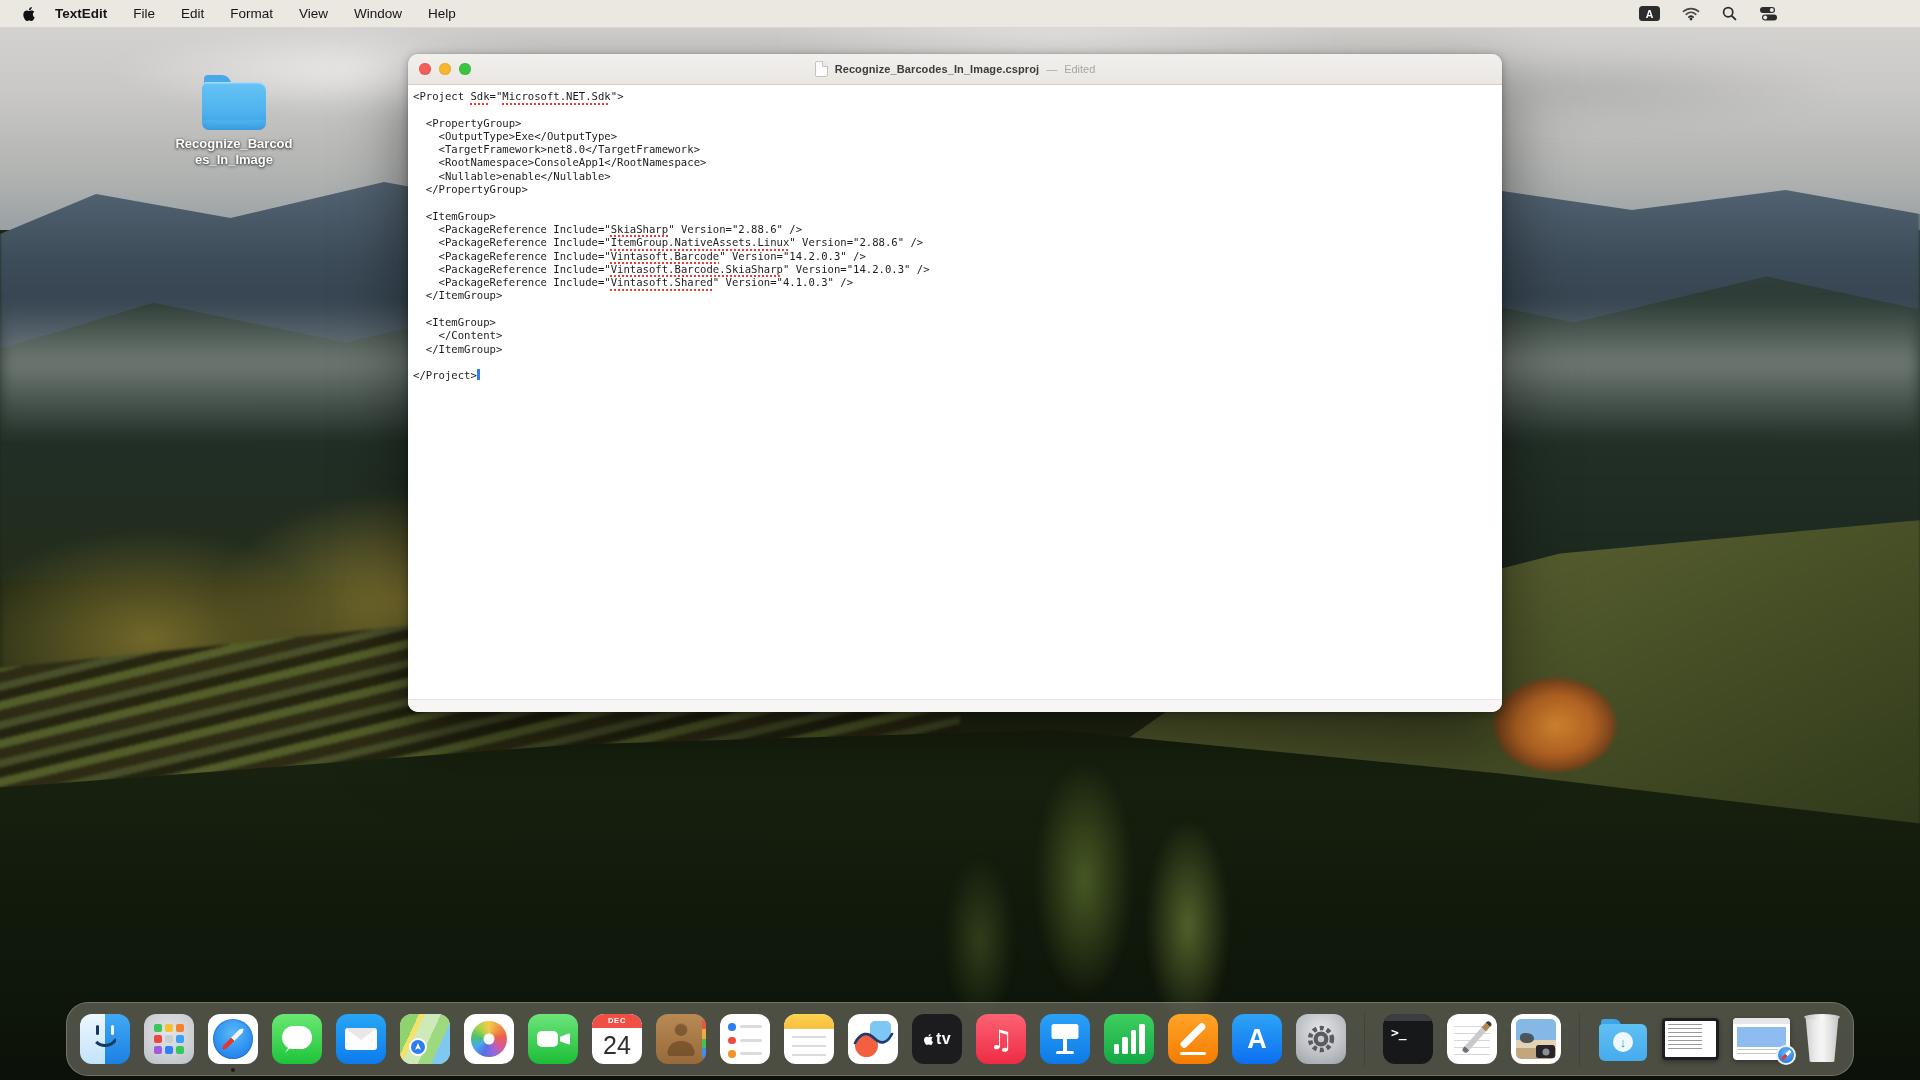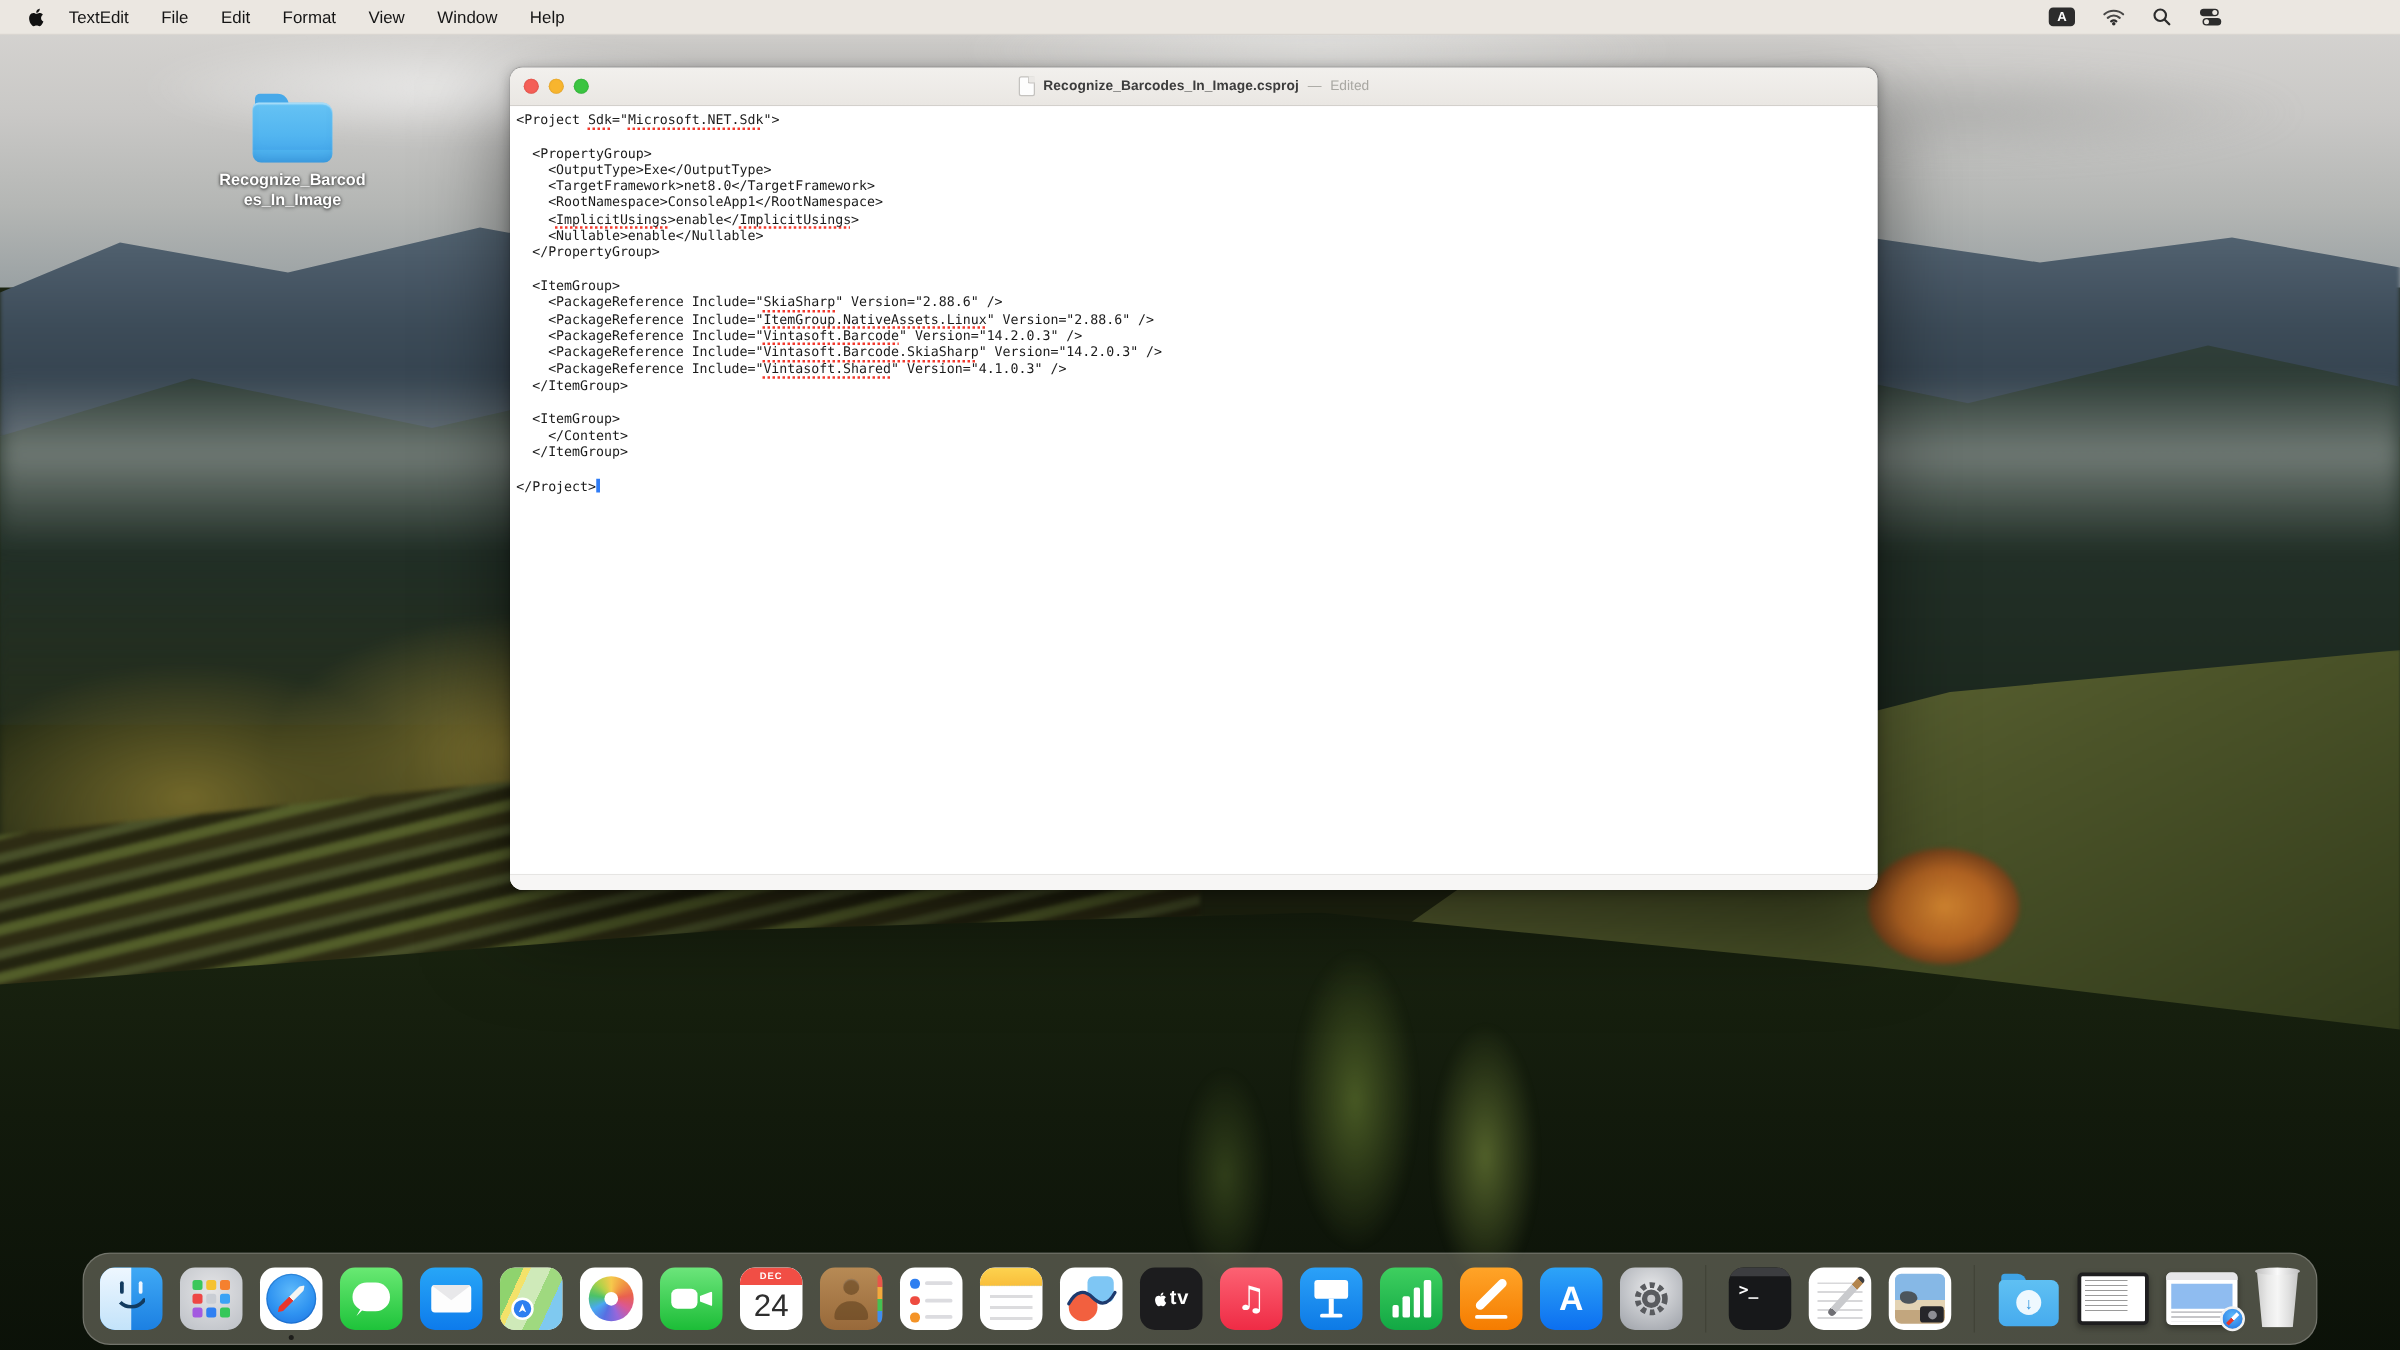--- a/index.html
+++ b/index.html
@@ -48,21 +48,21 @@
       radial-gradient(70px 170px at 45% 40%, rgba(90,110,44,.75), transparent 70%),
       radial-gradient(60px 150px at 65% 55%, rgba(110,128,56,.7), transparent 70%),
       radial-gradient(50px 120px at 25% 60%, rgba(70,88,36,.6), transparent 70%); }
 
   
   .menubar { position:absolute; left:0; top:0; width:100%; height:28px; z-index:50;
     background:rgba(235,231,225,.97); border-bottom:1px solid rgba(0,0,0,.07);
     display:flex; align-items:center; font-size:13.5px; color:#151515; }
   .mb-apple { margin-left:22px; display:flex; align-items:center; }
   .mb-apple svg { width:14px; height:16px; fill:#111; }
-  .mb-app { font-weight:400; margin-left:19px; }
+  .mb-app { font-weight:700; margin-left:19px; }
   .mb-item { margin-left:26px; }
   .mb-right { margin-left:auto; margin-right:142px; display:flex; align-items:center; gap:22px; }
   .mb-inputsrc { width:21px; height:15px; background:#2c2c2c; border-radius:3.5px; color:#fff;
     font-size:10.5px; font-weight:700; display:flex; align-items:center; justify-content:center; }
   .mb-ic svg { display:block; }
 
   
   .desktop-icon { position:absolute; left:148px; top:72px; width:172px; z-index:10;
     display:flex; flex-direction:column; align-items:center; }
   .folder { position:relative; width:64px; height:48px; margin-top:10px; }
@@ -351,21 +351,20 @@
         <span class="w-edited">Edited</span>
       </div>
     </div>
     <div class="content">
         <div class="code-line"><span>&lt;Project </span><span class="miss">Sdk</span><span>="</span><span class="miss">Microsoft.NET.Sdk</span><span>"&gt;</span></div>
         <div class="code-line"><span></span></div>
         <div class="code-line"><span>  &lt;PropertyGroup&gt;</span></div>
         <div class="code-line"><span>    &lt;OutputType&gt;Exe&lt;/OutputType&gt;</span></div>
         <div class="code-line"><span>    &lt;TargetFramework&gt;net8.0&lt;/TargetFramework&gt;</span></div>
         <div class="code-line"><span>    &lt;RootNamespace&gt;ConsoleApp1&lt;/RootNamespace&gt;</span></div>
-        <div class="code-line"><span>    &lt;</span><span class="miss">ImplicitUsings</span><span>&gt;enable&lt;/</span><span class="miss">ImplicitUsings</span><span>&gt;</span></div>
         <div class="code-line"><span>    &lt;Nullable&gt;enable&lt;/Nullable&gt;</span></div>
         <div class="code-line"><span>  &lt;/PropertyGroup&gt;</span></div>
         <div class="code-line"><span></span></div>
         <div class="code-line"><span>  &lt;ItemGroup&gt;</span></div>
         <div class="code-line"><span>    &lt;PackageReference Include="</span><span class="miss">SkiaSharp</span><span>" Version="2.88.6" /&gt;</span></div>
         <div class="code-line"><span>    &lt;PackageReference Include="</span><span class="miss">ItemGroup.NativeAssets.Linux</span><span>" Version="2.88.6" /&gt;</span></div>
         <div class="code-line"><span>    &lt;PackageReference Include="</span><span class="miss">Vintasoft.Barcode</span><span>" Version="14.2.0.3" /&gt;</span></div>
         <div class="code-line"><span>    &lt;PackageReference Include="</span><span class="miss">Vintasoft.Barcode.SkiaSharp</span><span>" Version="14.2.0.3" /&gt;</span></div>
         <div class="code-line"><span>    &lt;PackageReference Include="</span><span class="miss">Vintasoft.Shared</span><span>" Version="4.1.0.3" /&gt;</span></div>
         <div class="code-line"><span>  &lt;/ItemGroup&gt;</span></div>

